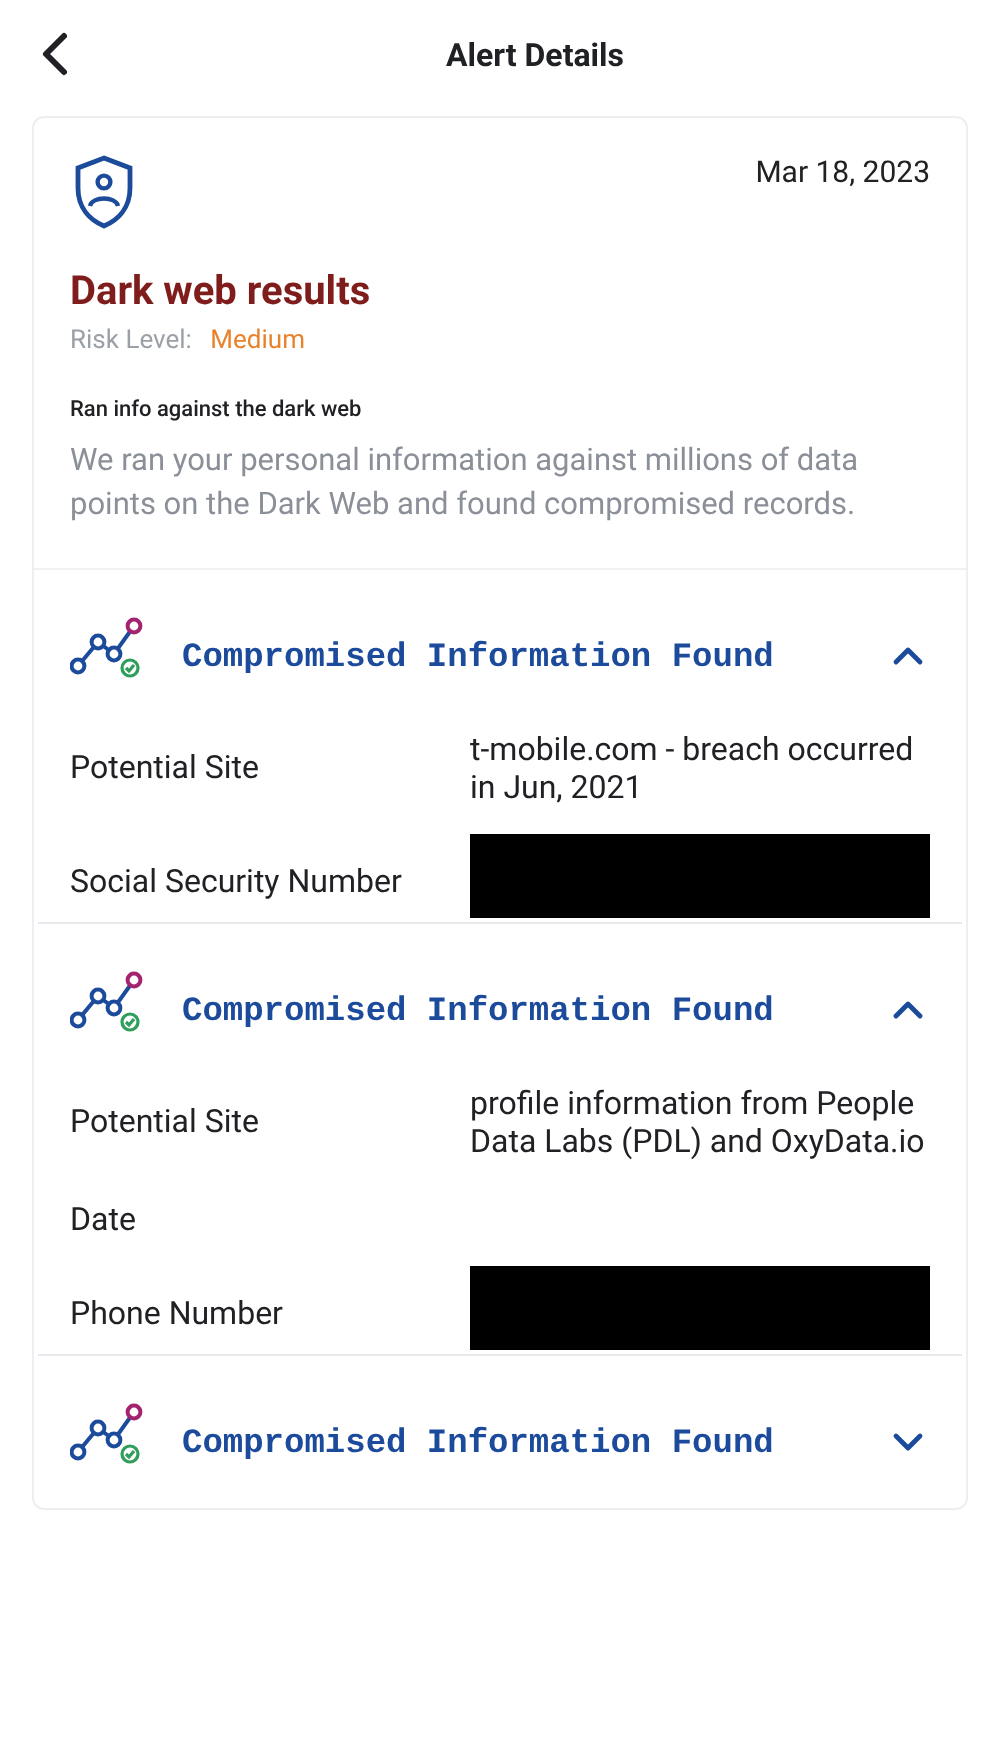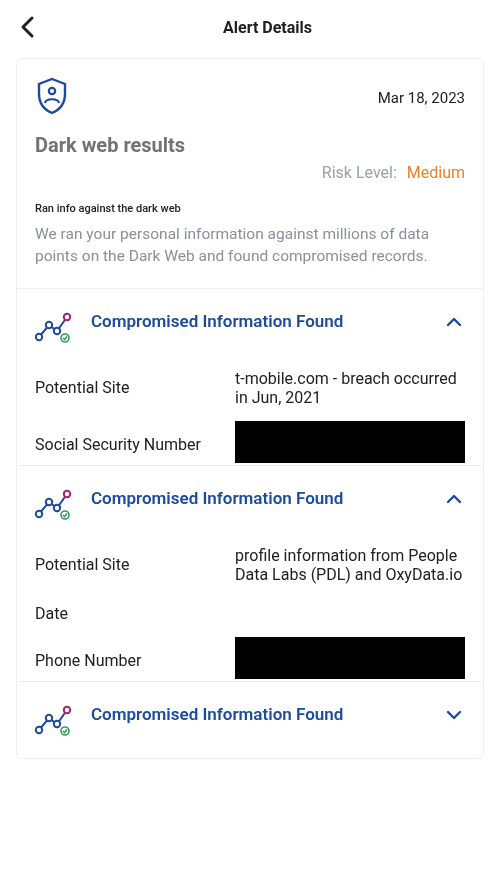--- a/index.html
+++ b/index.html
@@ -36,56 +36,56 @@
   .card {
     margin: 4px 16px 0 16px;
     border: 1px solid #eceff1;
     border-radius: 6px;
     background: #fff;
     padding-bottom: 4px;
   }
   .top-row {
     display: flex;
     justify-content: space-between;
-    align-items: center;
+    align-items: flex-start;
     padding: 18px 18px 0 18px;
   }
   .date-text { font-size: 15px; color: #222; }
   .section-title {
     font-size: 20px;
     font-weight: 700;
     padding: 14px 18px 6px 18px;
-    color: #737373;
+    color: #7f1d1d;
   }
   .risk-row {
     padding: 0 18px 14px 18px;
-    font-size: 16px;
-    text-align: right;
+    font-size: 13px;
   }
   .risk-label { color: #9aa0a6; }
   .risk-value { color: #e8832b; margin-left: 6px; }
   .subhead {
     font-size: 11px;
     font-weight: 500;
     padding: 6px 18px 8px 18px;
     color: #202124;
   }
   .body-text {
     font-size: 15.5px;
     line-height: 1.45;
     color: #8a8f98;
     padding: 0 18px 20px 18px;
   }
   .divider { height: 1px; background: #eef0f2; margin: 0; }
   .accordion-header {
     display: flex;
-    align-items: flex-start;
+    align-items: flex-end;
     padding: 22px 18px 18px 18px;
     cursor: pointer;
     position: relative;
+    font-family: Liberation Mono, monospace;
   }
   .acc-icon { width: 42px; height: 32px; flex-shrink: 0; margin-right: 14px; }
   .acc-title {
     font-size: 17px;
     font-weight: 600;
     color: #1c4b9c;
     flex: 1;
   }
   .chevron {
     width: 22px; height: 22px;

